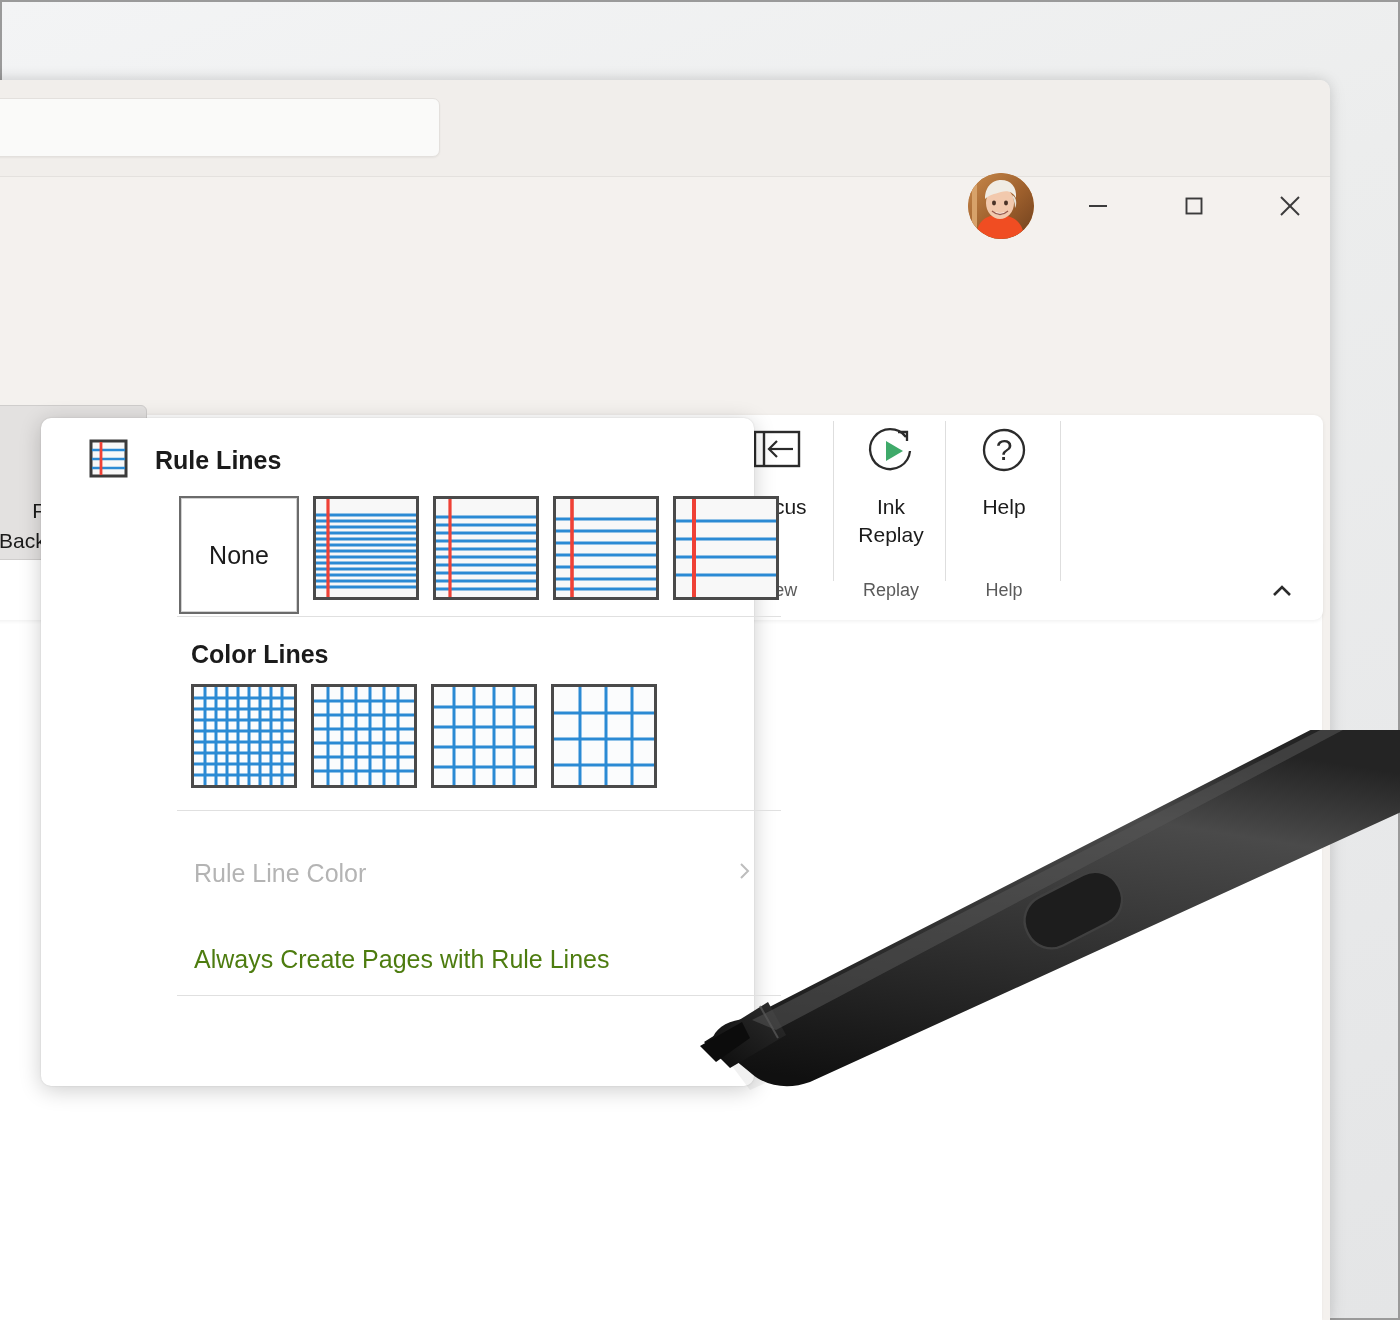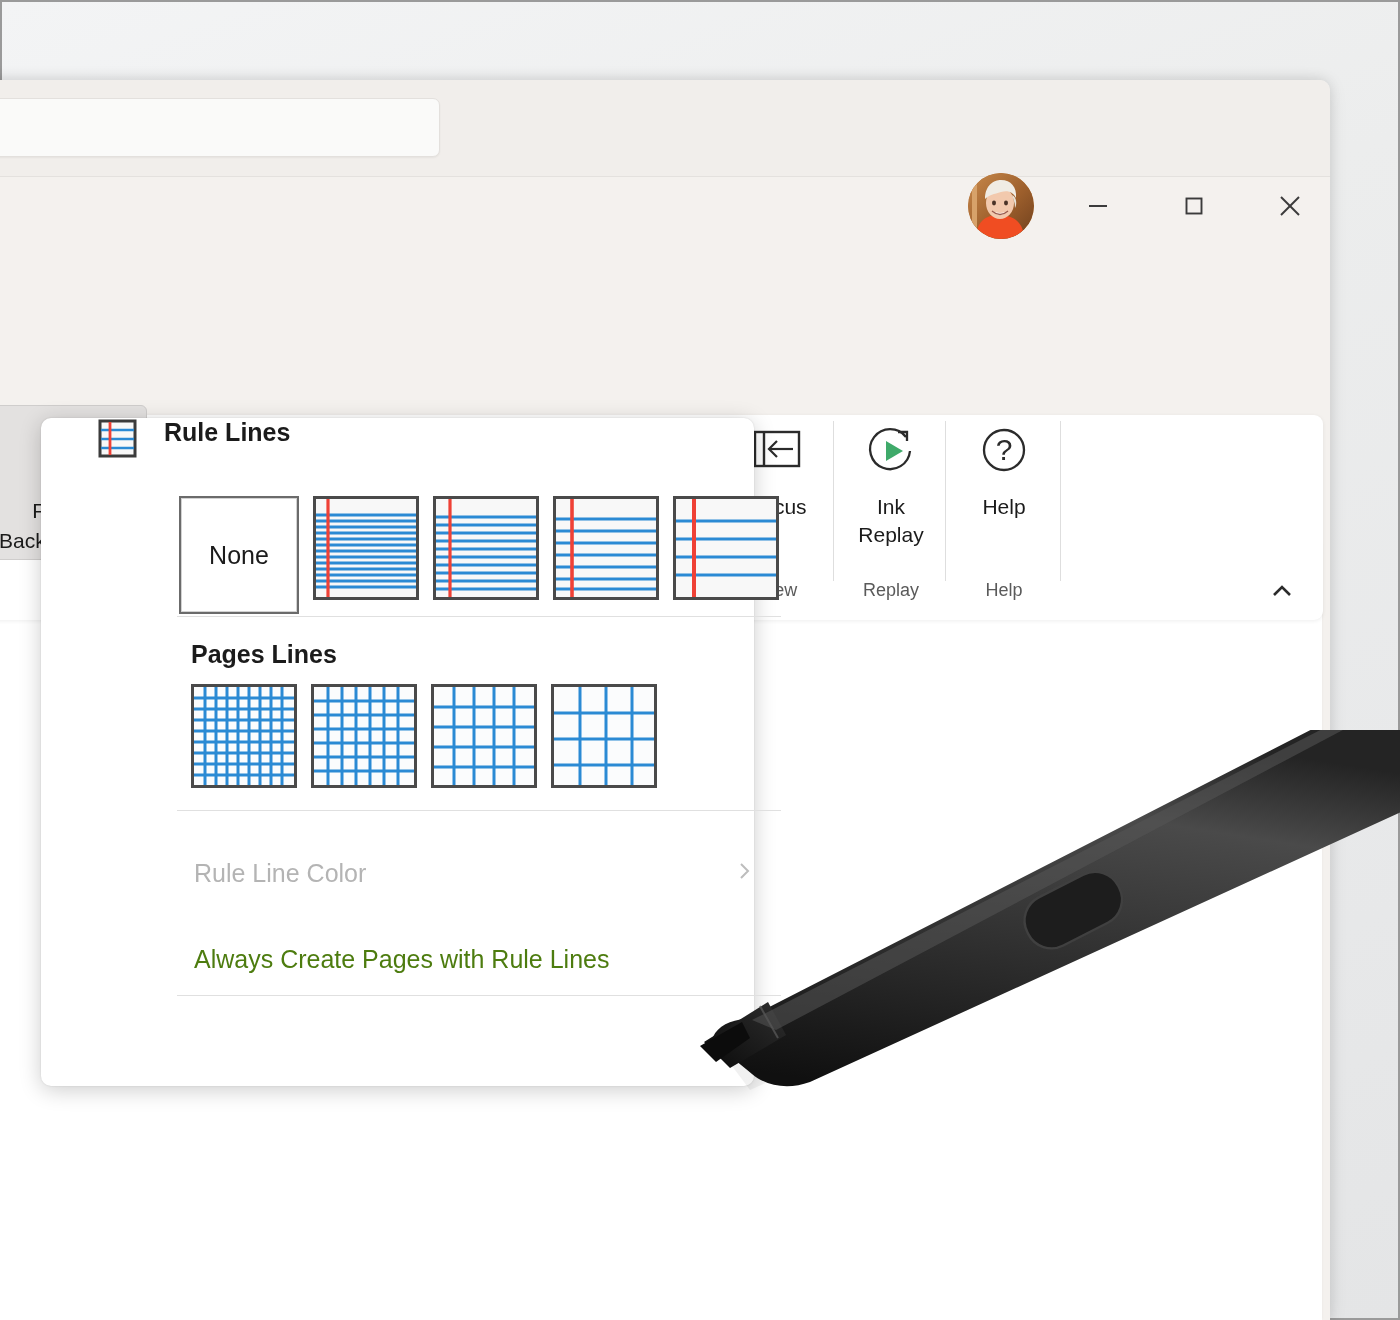--- a/index.html
+++ b/index.html
@@ -150,21 +150,21 @@
   .menu {
     position: absolute; left: 41px; top: 418px;
     width: 713px; height: 668px;
     background: #ffffff;
     border-radius: 10px;
     box-shadow: 0 4px 22px rgba(0,0,0,0.20), 0 0 2px rgba(0,0,0,0.12);
   }
 
   .menu-header {
     position: absolute; left: 0; top: 0; width: 100%; height: 84px;
-    display: flex;  padding-left: 9px;
+    display: flex; align-items: center;
   }
   .menu-header .mh-icon { margin-left: 47px; }
   .menu-header .mh-title {
     margin-left: 26px;
     font-size: 25px; font-weight: bold; color: #1b1b1b;
   }
 
   .section-title {
     position: absolute; left: 150px;
     font-size: 25px; font-weight: bold; color: #1b1b1b;
@@ -540,21 +540,21 @@
             <line x1="0" y1="58" x2="100" y2="58"></line>
               <line x1="0" y1="76" x2="100" y2="76"></line>
           </g>
           <line x1="18" y1="0" x2="18" y2="98" stroke="#ef4136" stroke-width="4"></line>
         </svg>
       </div>
     </div>
 
     <div class="divider" style="top:198px;"></div>
 
-    <div class="section-title" style="top:222px;">Pages Lines</div>
+    <div class="section-title" style="top:222px;">Color Lines</div>
 
     <div class="thumb-row" style="left:150px; top:266px;">
 
       <div class="thumb">
         <svg width="100" height="98" viewBox="0 0 100 98">
           <rect width="100" height="98" fill="#fbfcfd"></rect>
           <g stroke="#2b8ad4" stroke-width="3">
             <line x1="11" y1="0" x2="11" y2="98"></line>
               <line x1="22" y1="0" x2="22" y2="98"></line>
             <line x1="33" y1="0" x2="33" y2="98"></line>

